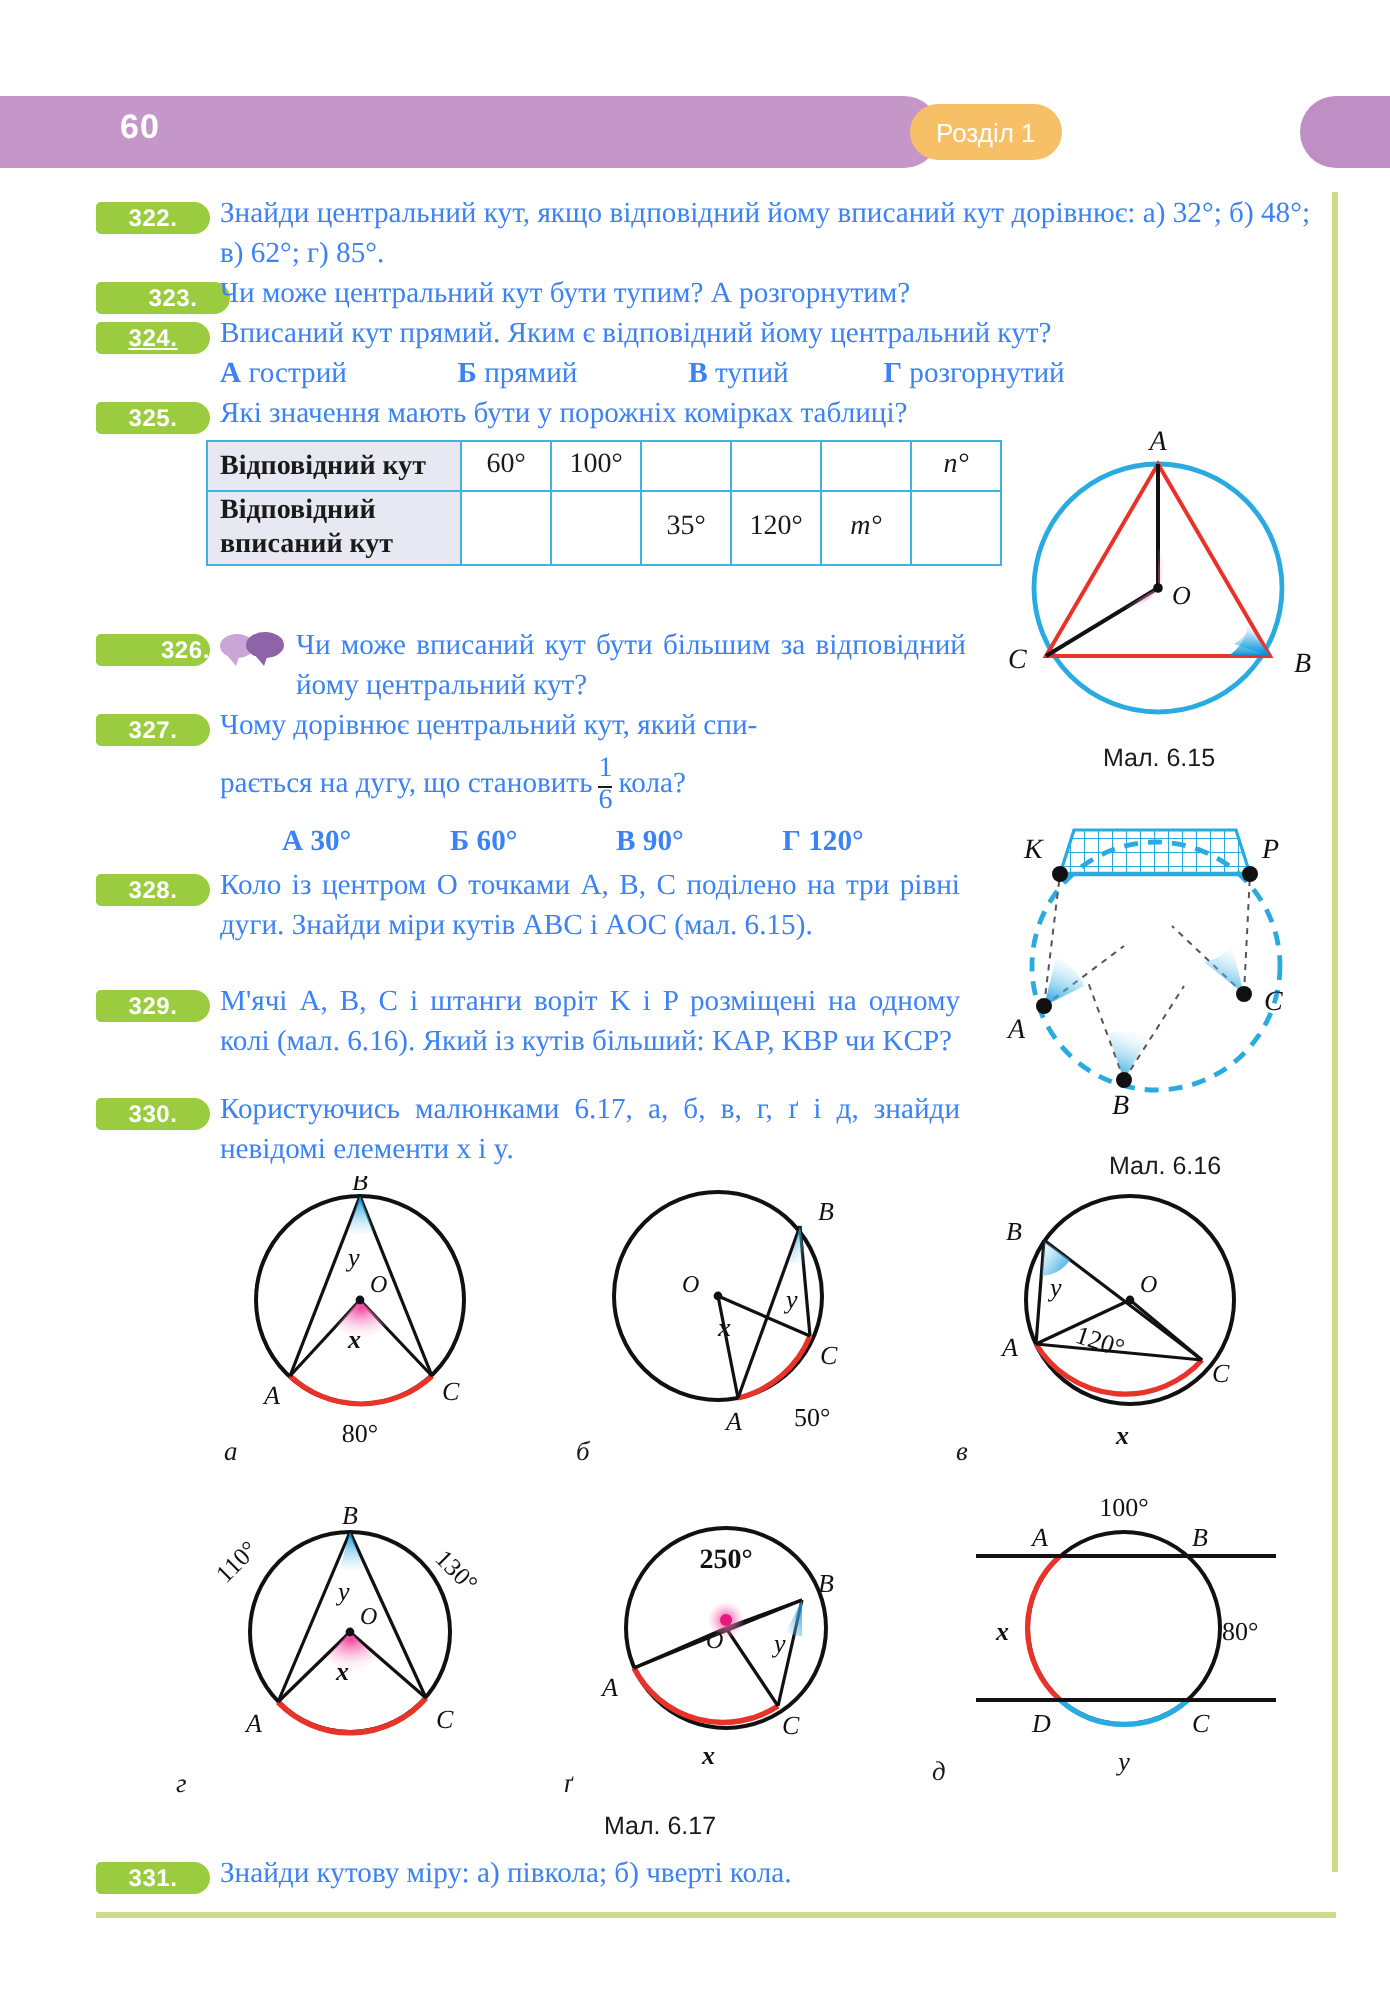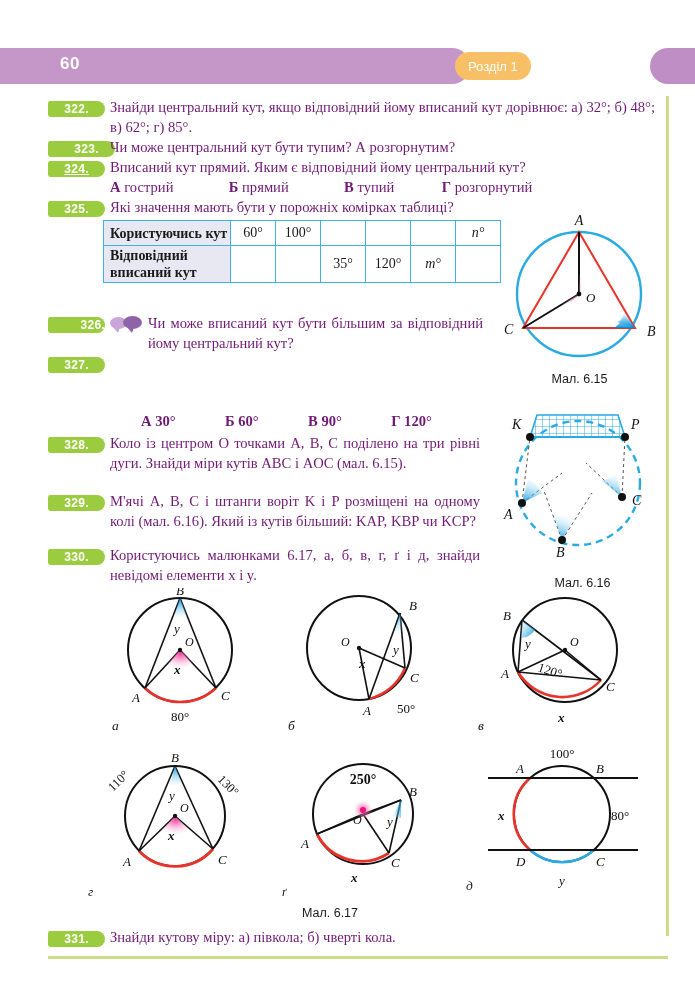--- a/index.html
+++ b/index.html
@@ -101,21 +101,21 @@
     font-weight: bold;
     font-size: 12px;
     text-align: center;
     line-height: 16px;
     letter-spacing: 0.3px;
   }
   .ex-text {
     position: absolute;
     font-family: "Liberation Serif", serif;
     font-size: 14.6px;
-    color: #701a75;
+    color: #3b82f6;
     line-height: 20px;
   }
   .just {
     text-align: justify;
   }
   .ital { font-style: italic; }
   .bold { font-weight: bold; }
 
   
   .bubbles {
@@ -235,21 +235,21 @@
     <span style="display:inline-block;width:40px;"></span>
     <span class="bold">Г</span>&nbsp;<span>розгорнутий</span>
   </div>
 
   <div class="ex-badge" style="left:48px; top:201px;">325.</div>
   <div class="ex-text" style="left:110px; top:197px; width:545px;">Які значення мають бути у порожніх комірках таблиці?</div>
 
   <table class="tbl">
     <tbody>
         <tr>
-      <td class="hd">Користуючись кут</td>
+      <td class="hd">Відповідний кут</td>
       <td class="v">60°</td>
       <td class="v">100°</td>
       <td class="v"></td>
       <td class="v"></td>
       <td class="v"></td>
       <td class="v ital">n°</td>
     </tr>
     <tr>
       <td class="hd">Відповідний вписаний кут</td>
       <td class="v"></td>
@@ -298,20 +298,24 @@
   <div class="cap" style="left:497px; top:372px; width:165px;">Мал. 6.15</div>
 
   <div class="ex-badge" style="left:48px; top:317px;text-align:right;">326.</div>
   <div class="bubbles" style="left:110px; top:316px;">
     <div class="bubble b1"></div>
     <div class="bubble b2"></div>
   </div>
   <div class="ex-text just" style="left:148px; top:313px; width:335px;">Чи може вписаний кут бути більшим за відповідний йому центральний кут?</div>
 
   <div class="ex-badge" style="left:48px; top:357px;">327.</div>
+  <div class="ex-text" style="left:110px; top:353px; width:375px;">Чому дорівнює центральний кут, який спи-</div>
+  <div class="ex-text" style="left:110px; top:378px; width:375px;">
+    <span>рається на дугу, що становить</span><span class="frac"><span class="num">1</span><span class="den">6</span></span><span>кола?</span>
+  </div>
   <div class="ex-text bold" style="left:110px; top:411px; width:400px;margin-left:31px;">
     <span>А</span>&nbsp;<span>30°</span>
     <span style="display:inline-block;width:42px;"></span>
     <span>Б</span>&nbsp;<span>60°</span>
     <span style="display:inline-block;width:42px;"></span>
     <span>В</span>&nbsp;<span>90°</span>
     <span style="display:inline-block;width:42px;"></span>
     <span>Г</span>&nbsp;<span>120°</span>
   </div>
 

